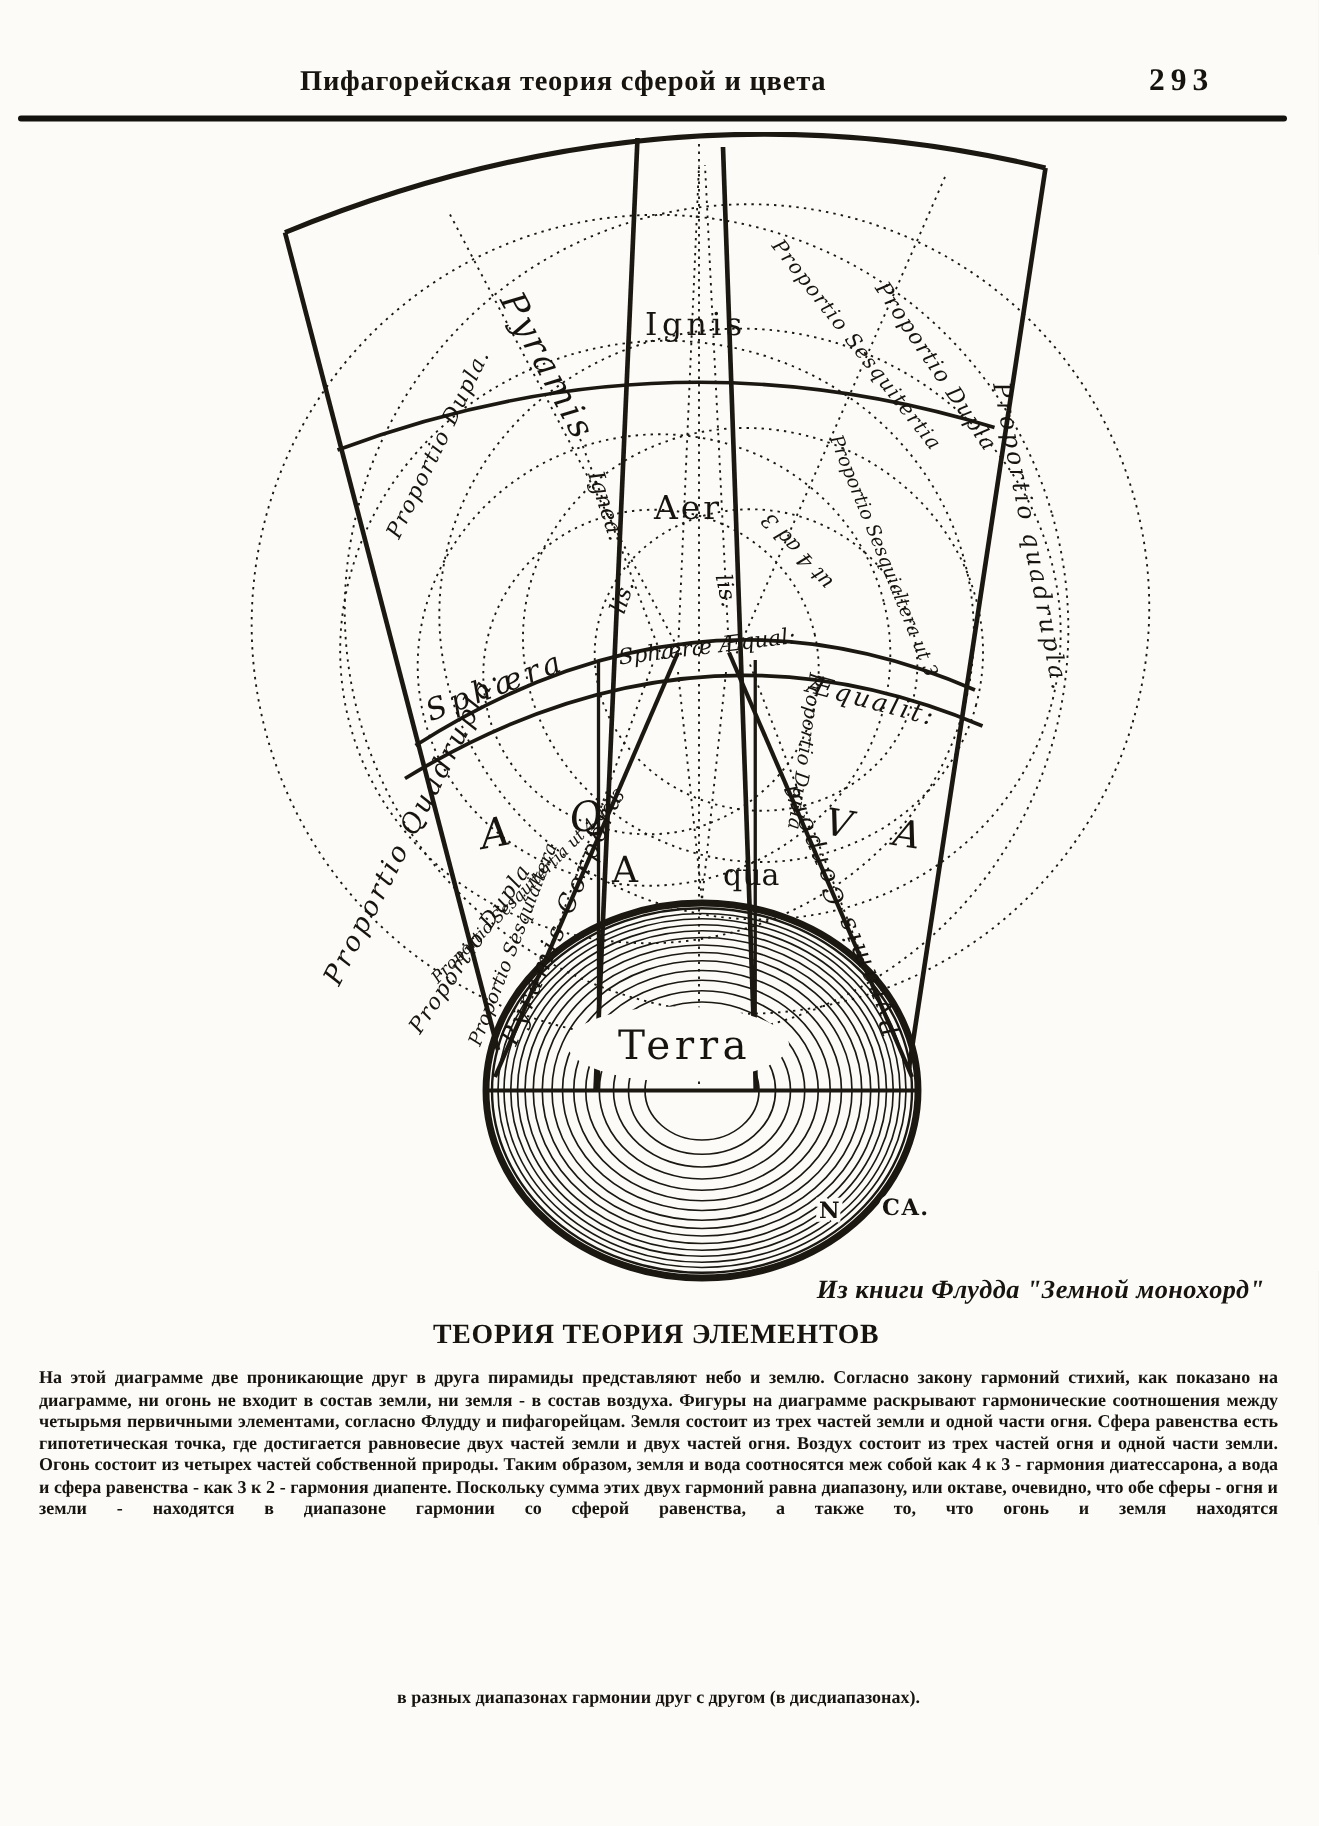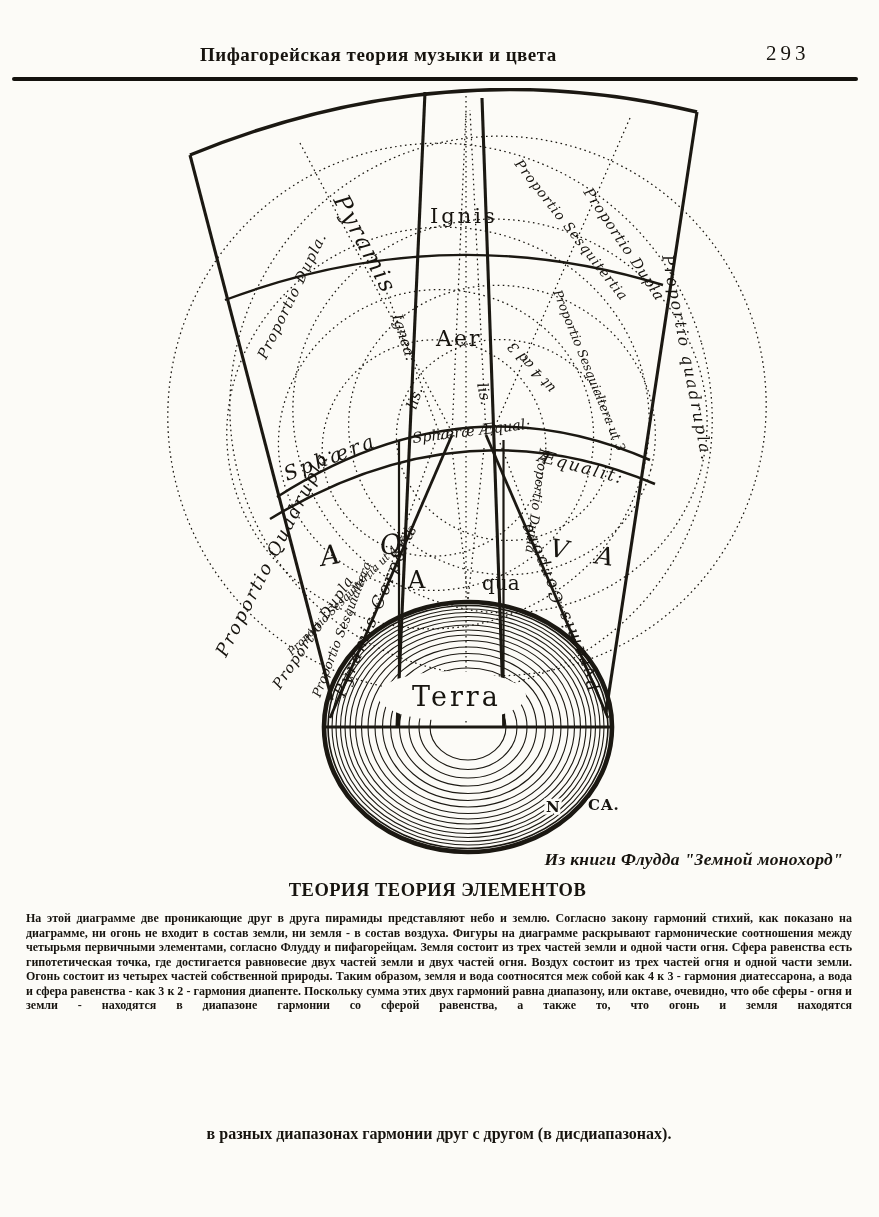--- a/index.html
+++ b/index.html
@@ -9,21 +9,21 @@
     background:#fcfbf7; color:#17140f; overflow:hidden;
     font-family:"Liberation Serif", serif;
   }
   
   .header-title{
     position:absolute; left:200px; top:44px; width:330px;
     font-size:19px; font-weight:bold; letter-spacing:.5px; white-space:nowrap;
   }
   .page-number{
     position:absolute; left:766px; top:41px;
-    font-size:21px; font-weight:normal; letter-spacing:4px;
+    font-size:21px; font-weight:bold; letter-spacing:4px;
   }
   .header-rule{
     position:absolute; left:12px; top:77px; width:846px; height:4px;
     background:#14120e; border-radius:2px;
   }
   
   .figure-svg{ position:absolute; left:0; top:88px; }
   .figure-svg text{ fill:#17140f; font-family:"DejaVu Serif", serif; }
   .lbl{ font-style:italic; }
   .figure-caption{
@@ -35,32 +35,32 @@
     position:absolute; left:0; top:880px; width:875px; text-align:center;
     font-size:18.5px; font-weight:bold; letter-spacing:.5px;
   }
   .article-body{
     position:absolute; left:26px; top:911px; width:826px;
     font-size:12px; font-weight:bold; line-height:1.215;
     text-align:justify; text-align-last:justify;
   }
   .article-last-line{
     position:absolute; left:26px; top:1124px; width:826px; text-align:center;
-    font-size:16px; font-weight:bold; line-height:1.215;
+    font-size:12px; font-weight:bold; line-height:1.215;
   }
   .ln{ stroke:#1b1812; fill:none; }
   .dt{ stroke:#1b1812; fill:none; stroke-width:1.25; stroke-dasharray:1.6 3.4; }
   .ring{ stroke:#1b1812; fill:none; }
 </style>
 </head>
 <body>
 
 <div class="page">
 
-  <div class="header-title">Пифагорейская теория музыки и цвета</div>
+  <div class="header-title">Пифагорейская теория сферой и цвета</div>
   <div class="page-number">293</div>
   <div class="header-rule"></div>
 
   <svg class="figure-svg" width="879" height="772" viewBox="0 0 879 772">
 
     <g>
       <ellipse class="dt" cx="440" cy="330" rx="272" ry="275" transform="rotate(-16 440 330)"></ellipse>
       <ellipse class="dt" cx="438" cy="340" rx="212" ry="200" transform="rotate(-15 438 340)"></ellipse>
       <ellipse class="dt" cx="436" cy="352" rx="158" ry="150" transform="rotate(-14 436 352)"></ellipse>
       <ellipse class="dt" cx="434" cy="360" rx="112" ry="108" transform="rotate(-13 434 360)"></ellipse>

